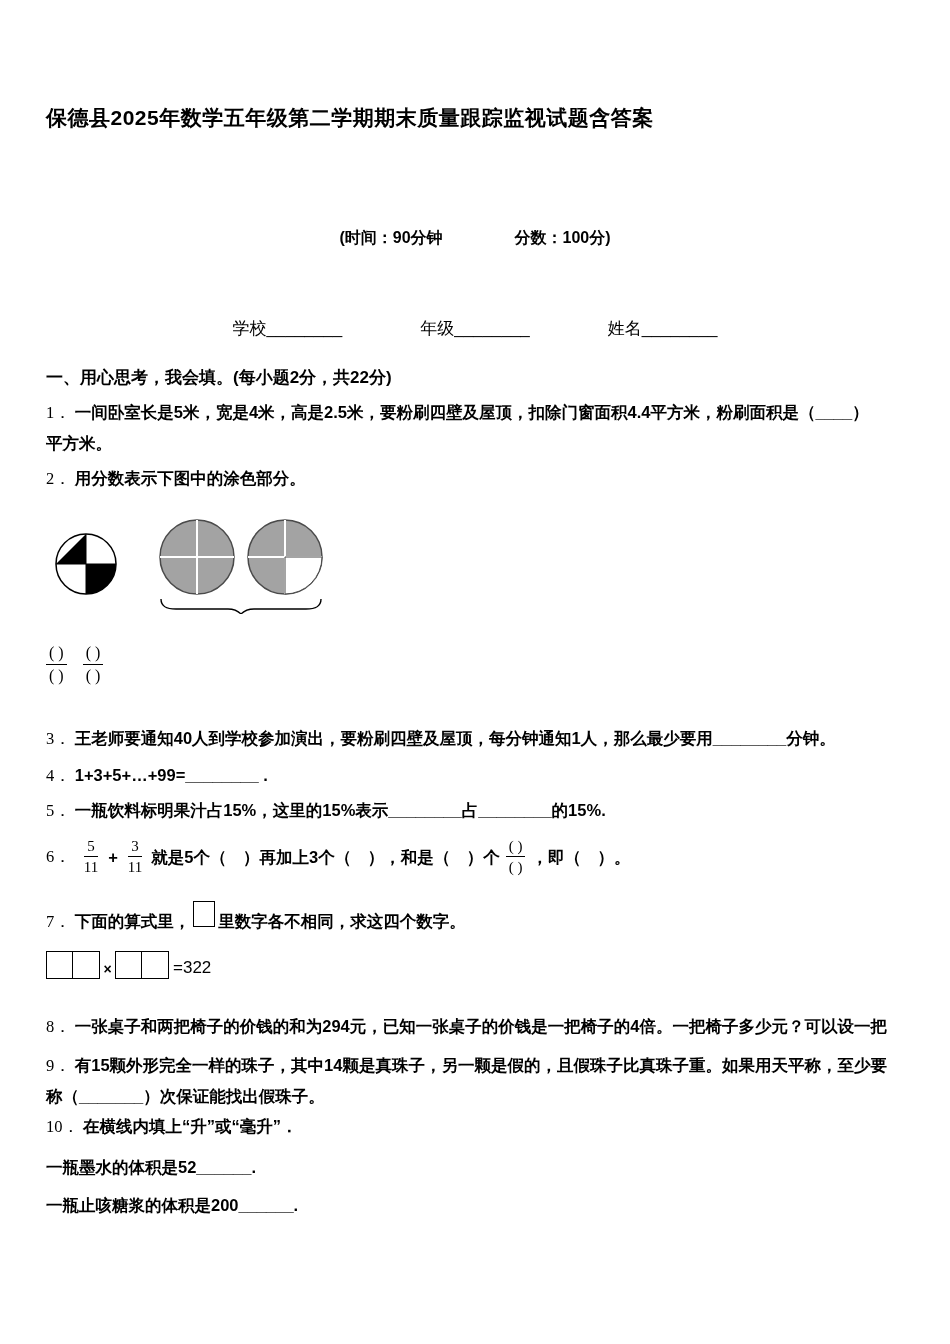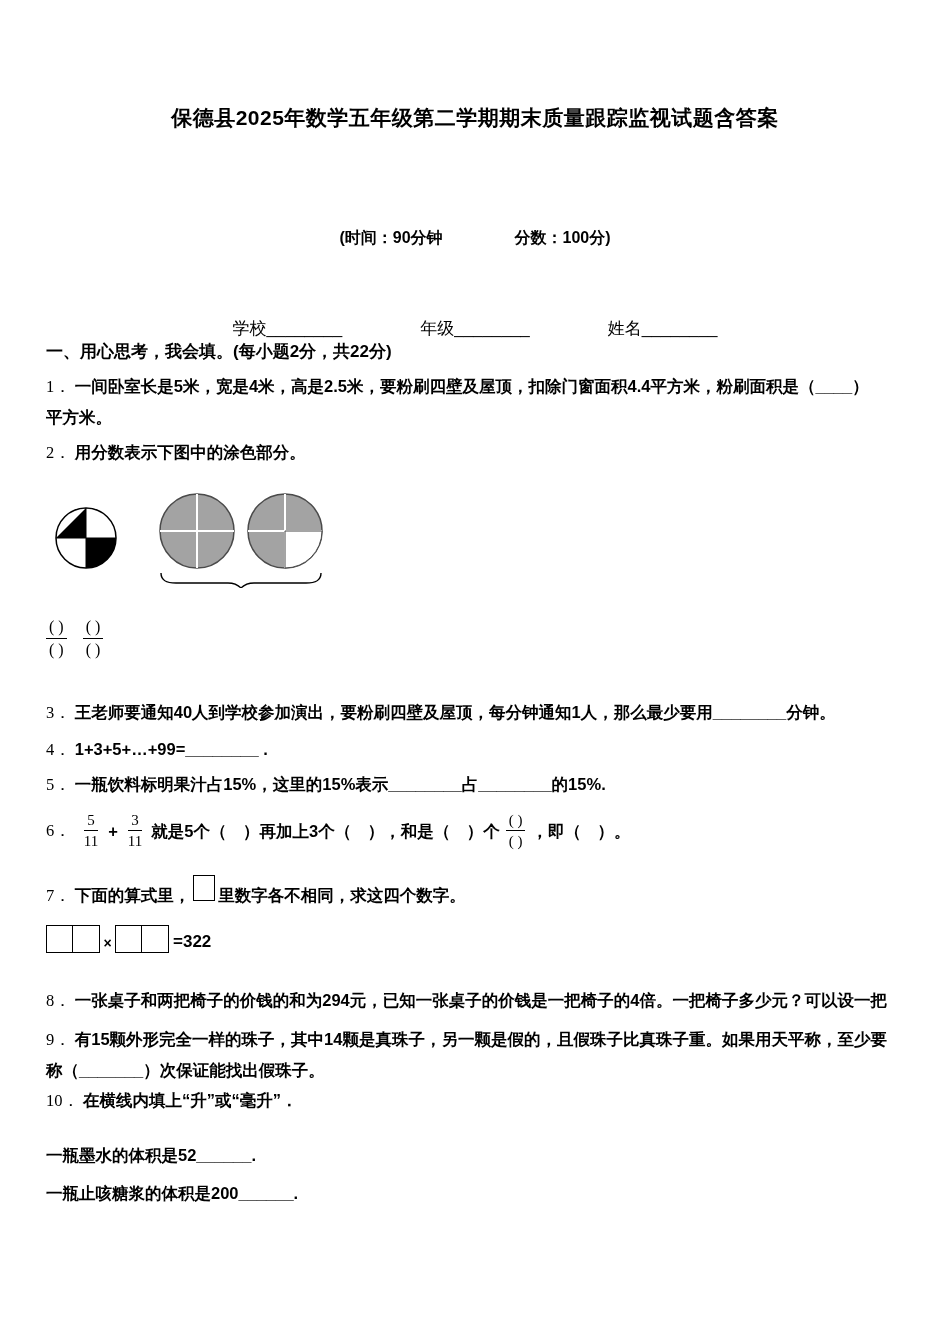--- a/index.html
+++ b/index.html
@@ -4,39 +4,39 @@
 <style>
   *{margin:0;padding:0;box-sizing:border-box}
   html,body{background:#ffffff}
   body{
     width:950px;height:1344px;
     font-family:"Liberation Sans","DejaVu Sans",sans-serif;
     color:#000;overflow:hidden;
   }
   .page{width:950px;height:1344px;padding:0 46px;background:#fff}
 
-  .title{margin-top:104px;text-align:center;font-size:21px;font-weight:700;letter-spacing:.5px}
+  .title{margin-top:104px;text-align:left;font-size:21px;font-weight:700;letter-spacing:.5px}
   .meta{margin-top:96px;display:flex;justify-content:center;gap:72px;font-size:16px;font-weight:700}
   .fields{margin-top:68px;display:flex;justify-content:center;gap:78px;font-size:17px;font-weight:500}
-  .sec{font-size:17px;font-weight:700}
+  .sec{margin-top:26px;font-size:17px;font-weight:700}
 
   .q{font-size:16.5px;font-weight:600;line-height:30px}
   .qline{line-height:30px}
   .qno{font-family:"Liberation Serif","DejaVu Serif",serif;font-weight:400;margin-right:4px}
 
   .q1{margin-top:8px}
   .q2{margin-top:5px}
   .q3{margin-top:36px}
   .q4{margin-top:6px}
   .q5{margin-top:4px}
   .q7{margin-top:24px}
   .q8{margin-top:32px}
   .q9{margin-top:8px}
   .q10{}
-  .sub1{margin-top:24px}
+  .sub1{margin-top:10px}
   .sub2{margin-top:8px}
 
   .graphic{margin-top:24px;display:flex;align-items:flex-start;gap:40px;padding-left:8px}
   .figA{margin-top:14px}
   .bc-circles{display:flex;gap:10px}
   .brace{display:block;margin-top:2px}
 
   .frac-blanks{margin-top:28px;display:flex;gap:16px}
   .frac{display:inline-flex;flex-direction:column;align-items:center;
         font-family:"Liberation Serif","DejaVu Serif",serif;font-weight:500;
@@ -47,21 +47,21 @@
   .q6row{margin-top:10px;display:flex;align-items:center;gap:6px;flex-wrap:nowrap;white-space:nowrap}
   .q6row .frac{font-size:15px;line-height:20px}
   .op{margin:0 1px;font-weight:600}
 
   .inline-box{display:inline-block;width:22px;height:26px;border:1.5px solid #000;margin:0 3px;background:#fff}
 
   .equation{margin-top:14px;display:flex;align-items:flex-end}
   .sq{width:28px;height:28px;border:1.6px solid #000;background:#fff}
   .sq + .sq{margin-left:-1.6px}
   .times{font-size:14px;font-weight:600;margin:0 3px 2px}
-  .eqres{font-size:17px;font-weight:700;margin:0 0 1px 4px}
+  .eqres{font-size:17px;font-weight:400;margin:0 0 1px 4px}
 </style>
 </head>
 <body>
 
 <div class="page">
 
   <h1 class="title">保德县2025年数学五年级第二学期期末质量跟踪监视试题含答案</h1>
 
   <div class="meta">
     <span>(时间：90分钟</span>

